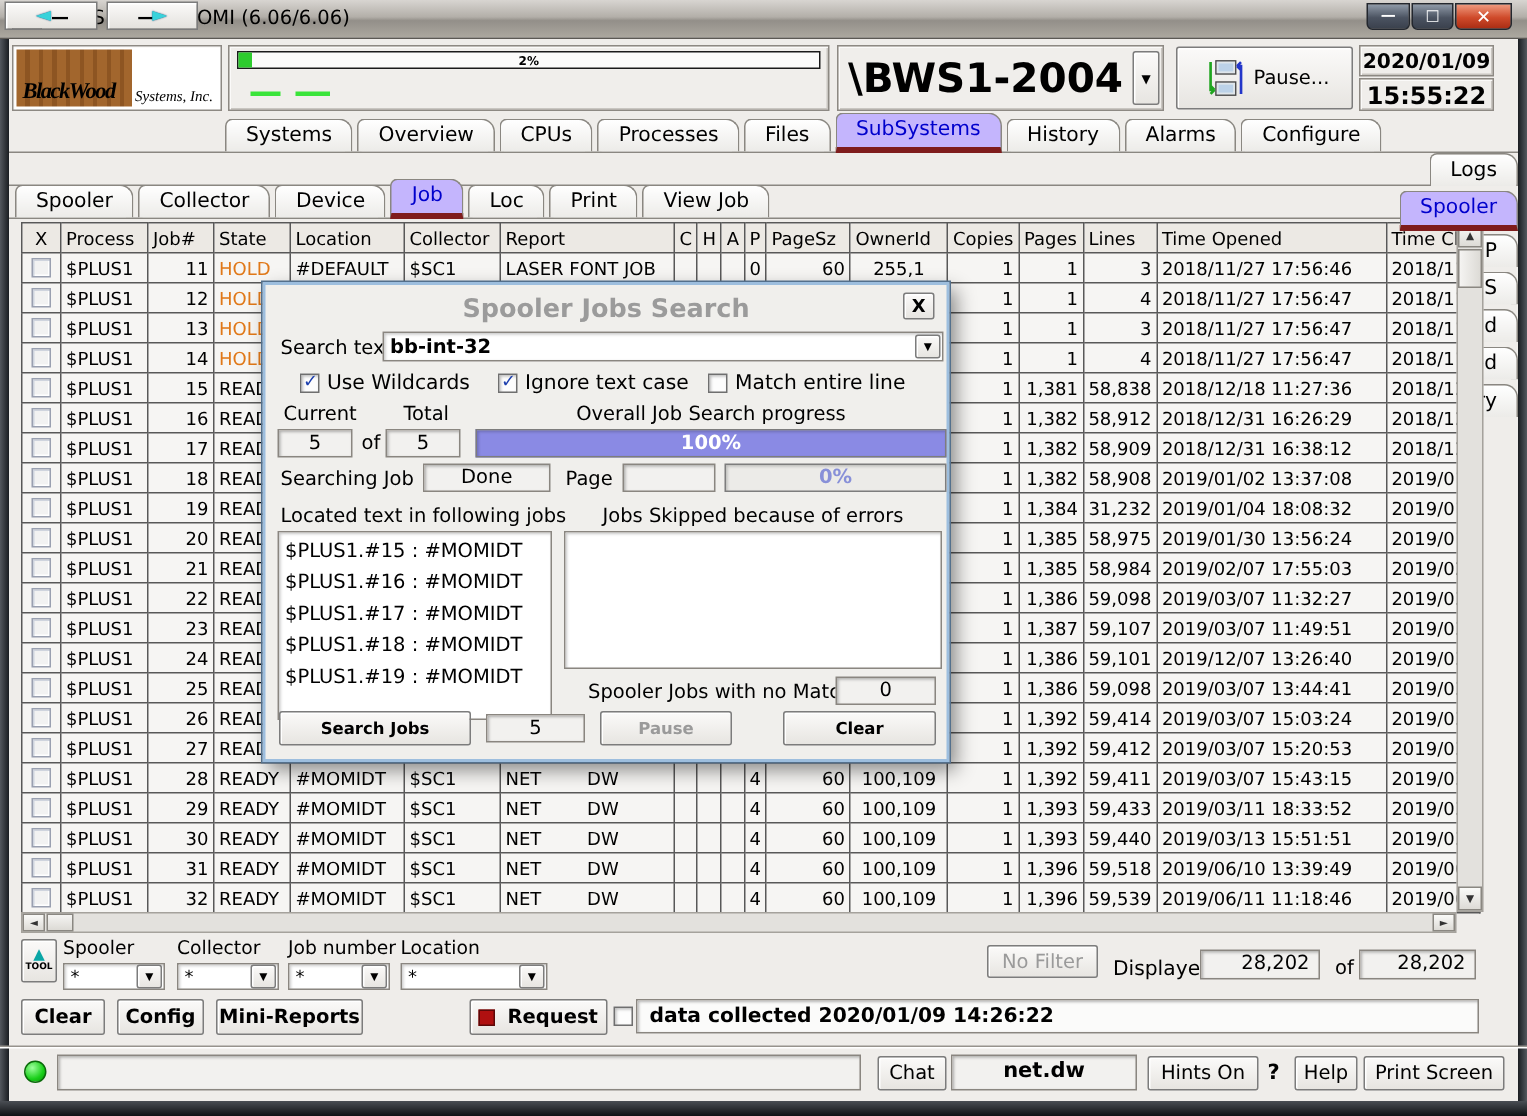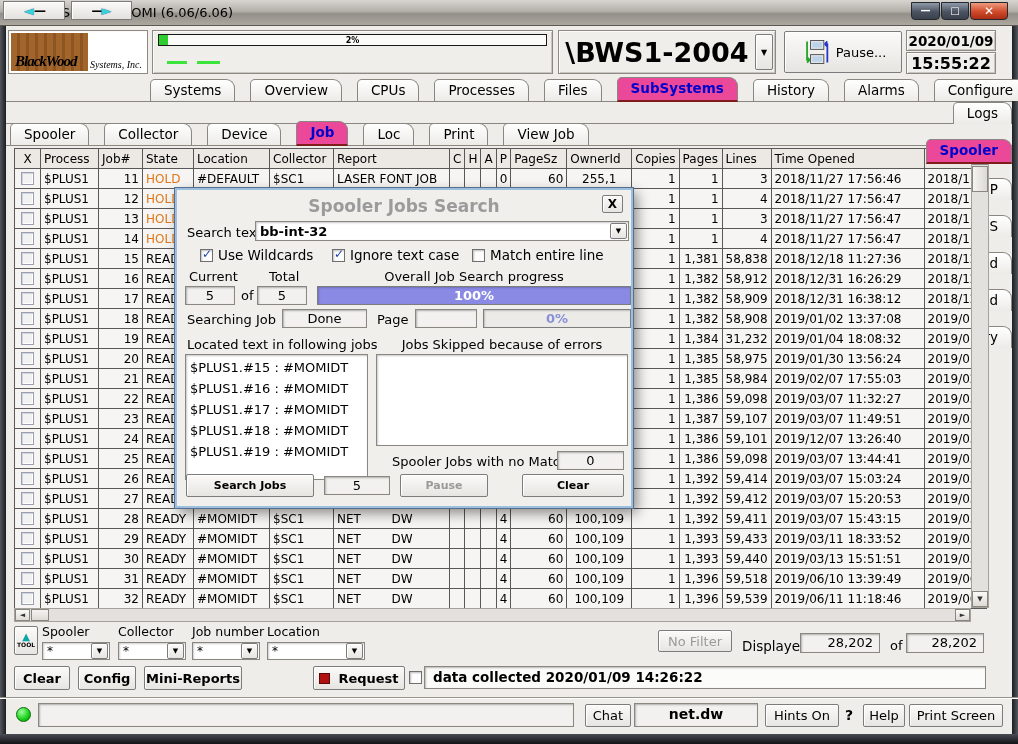--- a/index.html
+++ b/index.html
@@ -58,27 +58,27 @@
   .pause-btn { position:absolute; left:784px; top:31px; width:118px; height:42px; gap:6px; }
   .pause-btn span { font-size:13px; }
   .datetime { position:absolute; left:906px; top:30px; width:90px; height:44px; }
   .dt-date { position:absolute; left:0; top:0; width:90px; height:21px; text-align:center;
     font-weight:bold; font-size:13.5px; line-height:20px; }
   .dt-time { position:absolute; left:0; top:22px; width:90px; height:22px; text-align:center;
     font-weight:bold; font-size:16px; line-height:21px; }
 
   
   .tabrow { position:absolute; left:6px; width:1006px; height:22px; border-bottom:1px solid #8a8781;
-    display:flex; align-items:flex-end; gap:15px; }
+    display:flex; align-items:flex-end; gap:3px; }
   .tabrow.r1 { top:80px; padding-left:144px; } .tabrow.r2 { top:102px; padding-left:4px;flex-direction:column; } .tabrow.r3 { top:124px; padding-left:4px; }
   .tab { border:1px solid #8a8781; border-bottom:none; border-radius:5px 9px 0 0;
     background:linear-gradient(180deg,#ffffff,#ecebe8); padding:2px 13px 3px; font-size:13.5px;
     white-space:nowrap; position:relative; }
-  .tab.active { color:#0000cc; font-weight:bold; background:#ec4899; margin-bottom:-1px;
-    border-bottom:2px solid #7f1d1d; padding-bottom:4px; z-index:2; }
+  .tab.active { color:#0000cc; font-weight:normal; background:#c4b5fd; margin-bottom:-1px;
+    border-bottom:4px solid #7f1d1d; padding-bottom:4px; z-index:2; }
   .navbtn { position:absolute; top:1px; height:19px; border:1px solid #7c7c7c;
     background:linear-gradient(180deg,#fbfaf9,#e3e1dd); box-shadow:inset 1px 1px 0 #fff;
     display:flex; align-items:center; justify-content:center; font-size:12px; }
   .navbtn.l { left:3px; width:62px; } .navbtn.r { left:71px; width:61px; }
   .tri { color:#39d2da; text-shadow:0 0 1px #036; font-size:13px; line-height:10px; }
   .dashg { font-weight:bold; letter-spacing:-2px; }
 
   
   table { position:absolute; left:14px; top:148px; border-collapse:collapse; table-layout:fixed; background:#f6f5f3; }
   th,td { border:1px solid #585858; height:20px; padding:0 3px; font-size:12px; font-weight:normal;

